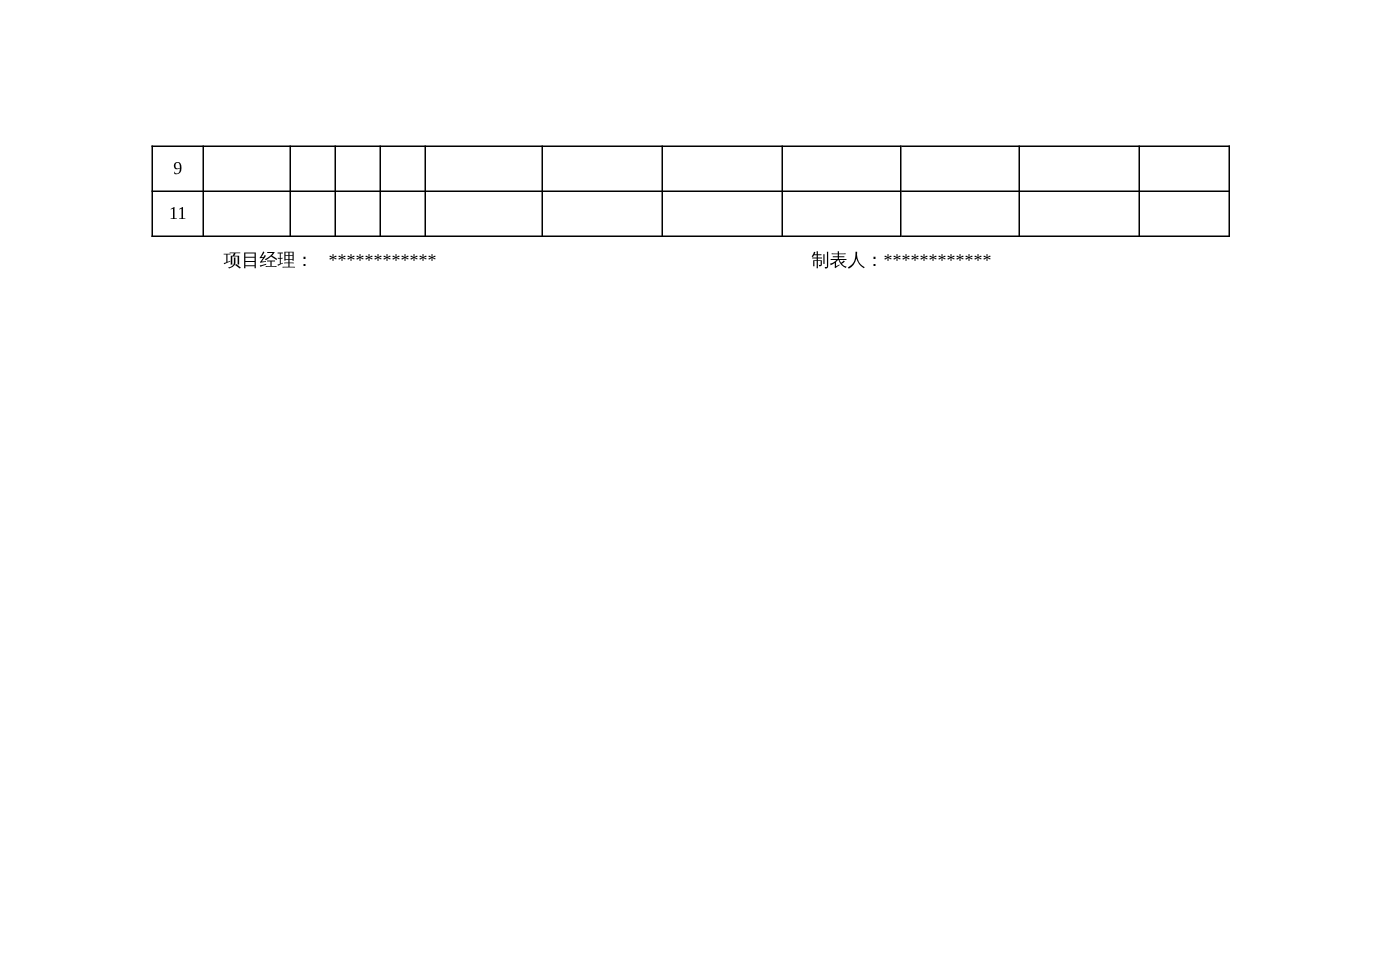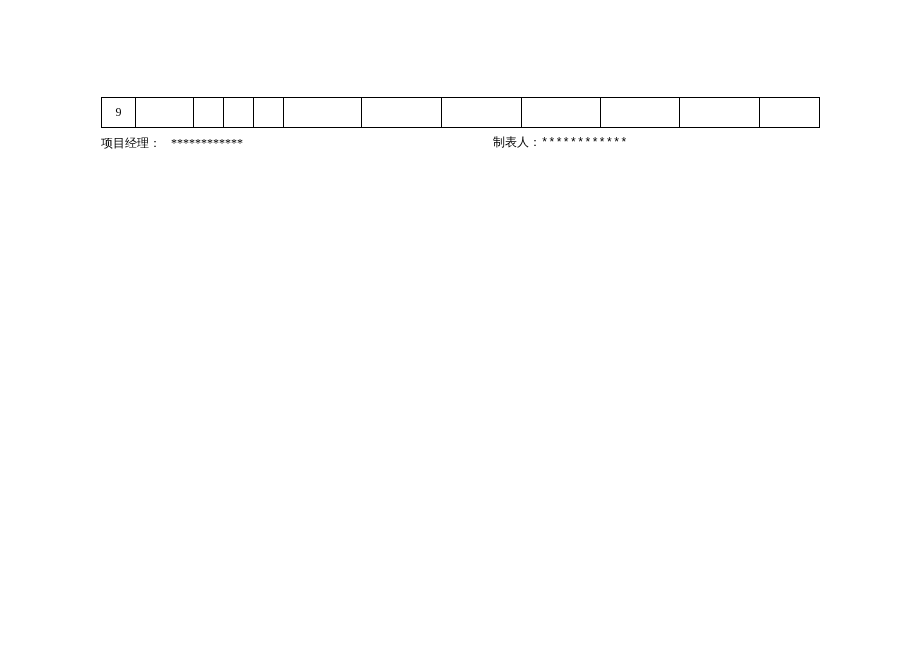--- a/index.html
+++ b/index.html
@@ -49,25 +49,25 @@
   col.c10 { width: 80px; }
   col.c11 { width: 60px; }
   .footer-line {
     margin-top: 6px;
     display: flex;
     font-size: 12px;
     line-height: 1.6;
   }
   .footer-left {
     flex: 0 0 auto;
+    margin-left: 48px;
   }
   .gap { display:inline-block; width: 10px; }
   .footer-right {
     margin-left: 250px;
-    font-family: Liberation Mono, monospace;
   }
 </style>
 </head>
 <body>
 
 <div class="page">
   <div class="content">
     <table>
       <colgroup>
         <col class="c0">
@@ -91,20 +91,34 @@
             <td></td>
             <td></td>
             <td></td>
             <td></td>
             <td></td>
             <td></td>
             <td></td>
             <td></td>
             <td></td>
           </tr>
+          <tr>
+            <td>11</td>
+            <td></td>
+            <td></td>
+            <td></td>
+            <td></td>
+            <td></td>
+            <td></td>
+            <td></td>
+            <td></td>
+            <td></td>
+            <td></td>
+            <td></td>
+          </tr>
         </tbody>
     </table>
     <div class="footer-line">
       <span class="footer-left">
         <span>项目经理：</span><span class="gap"></span><span>************</span>
       </span>
       <span class="footer-right">
         <span>制表人：</span><span>************</span>
       </span>
     </div>

